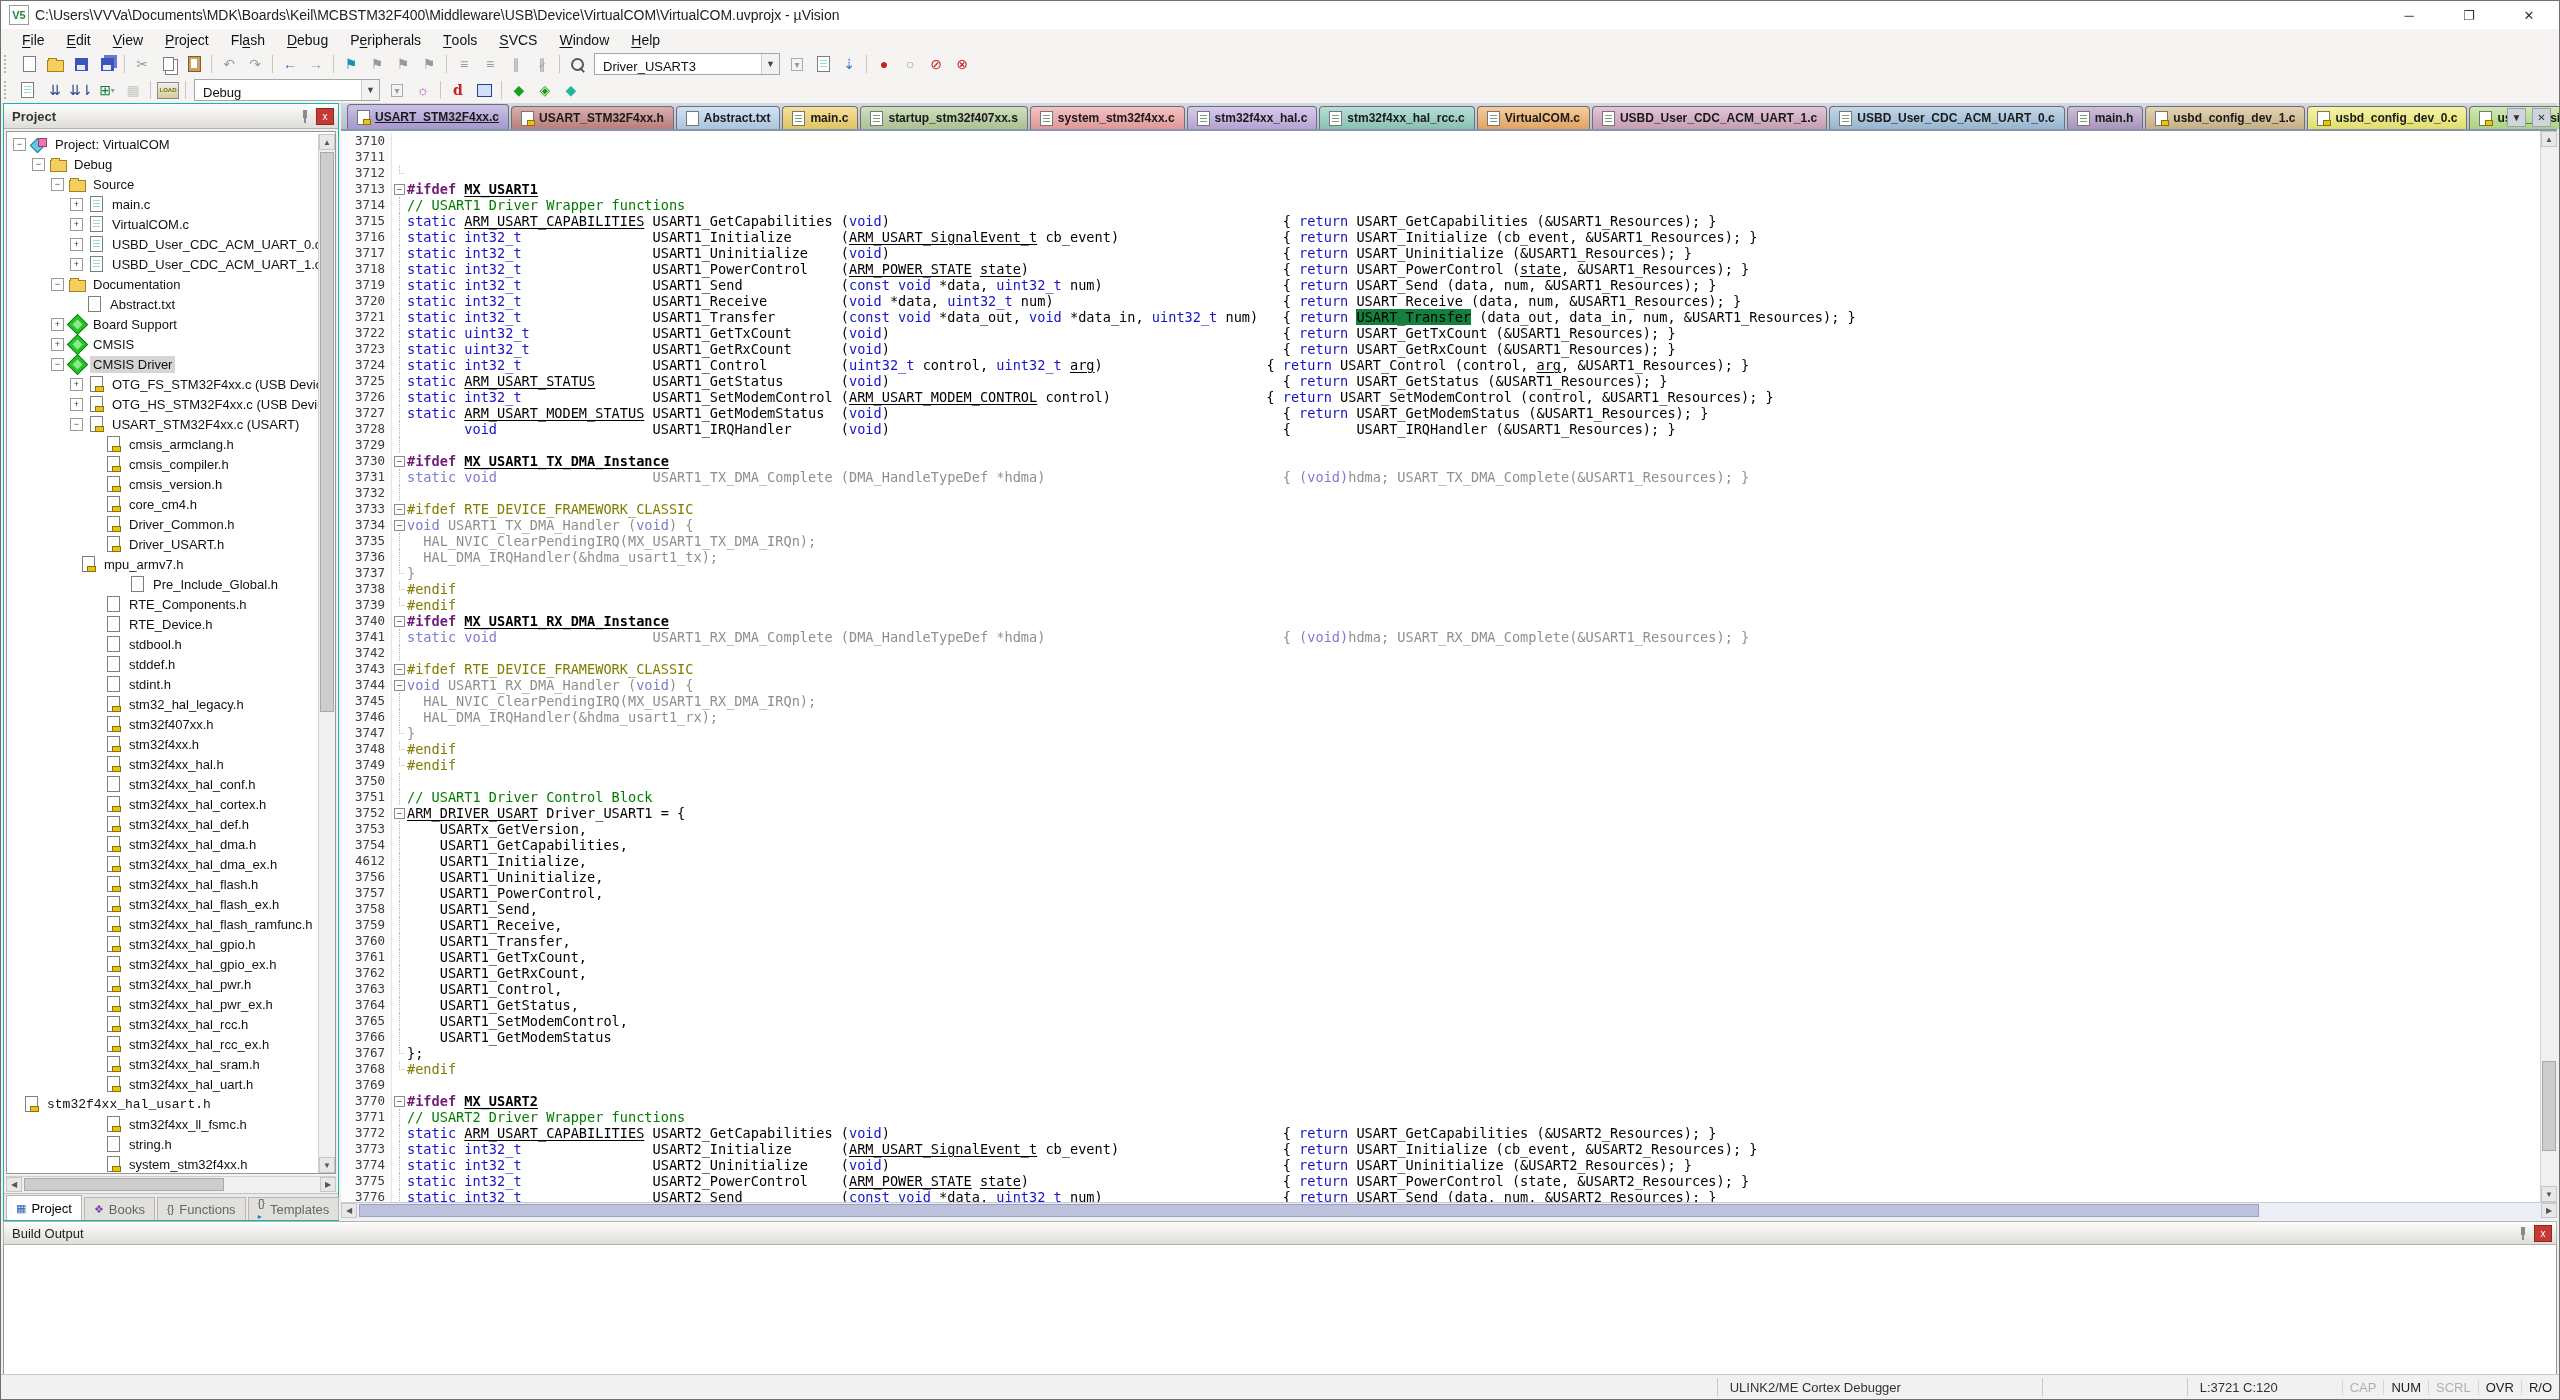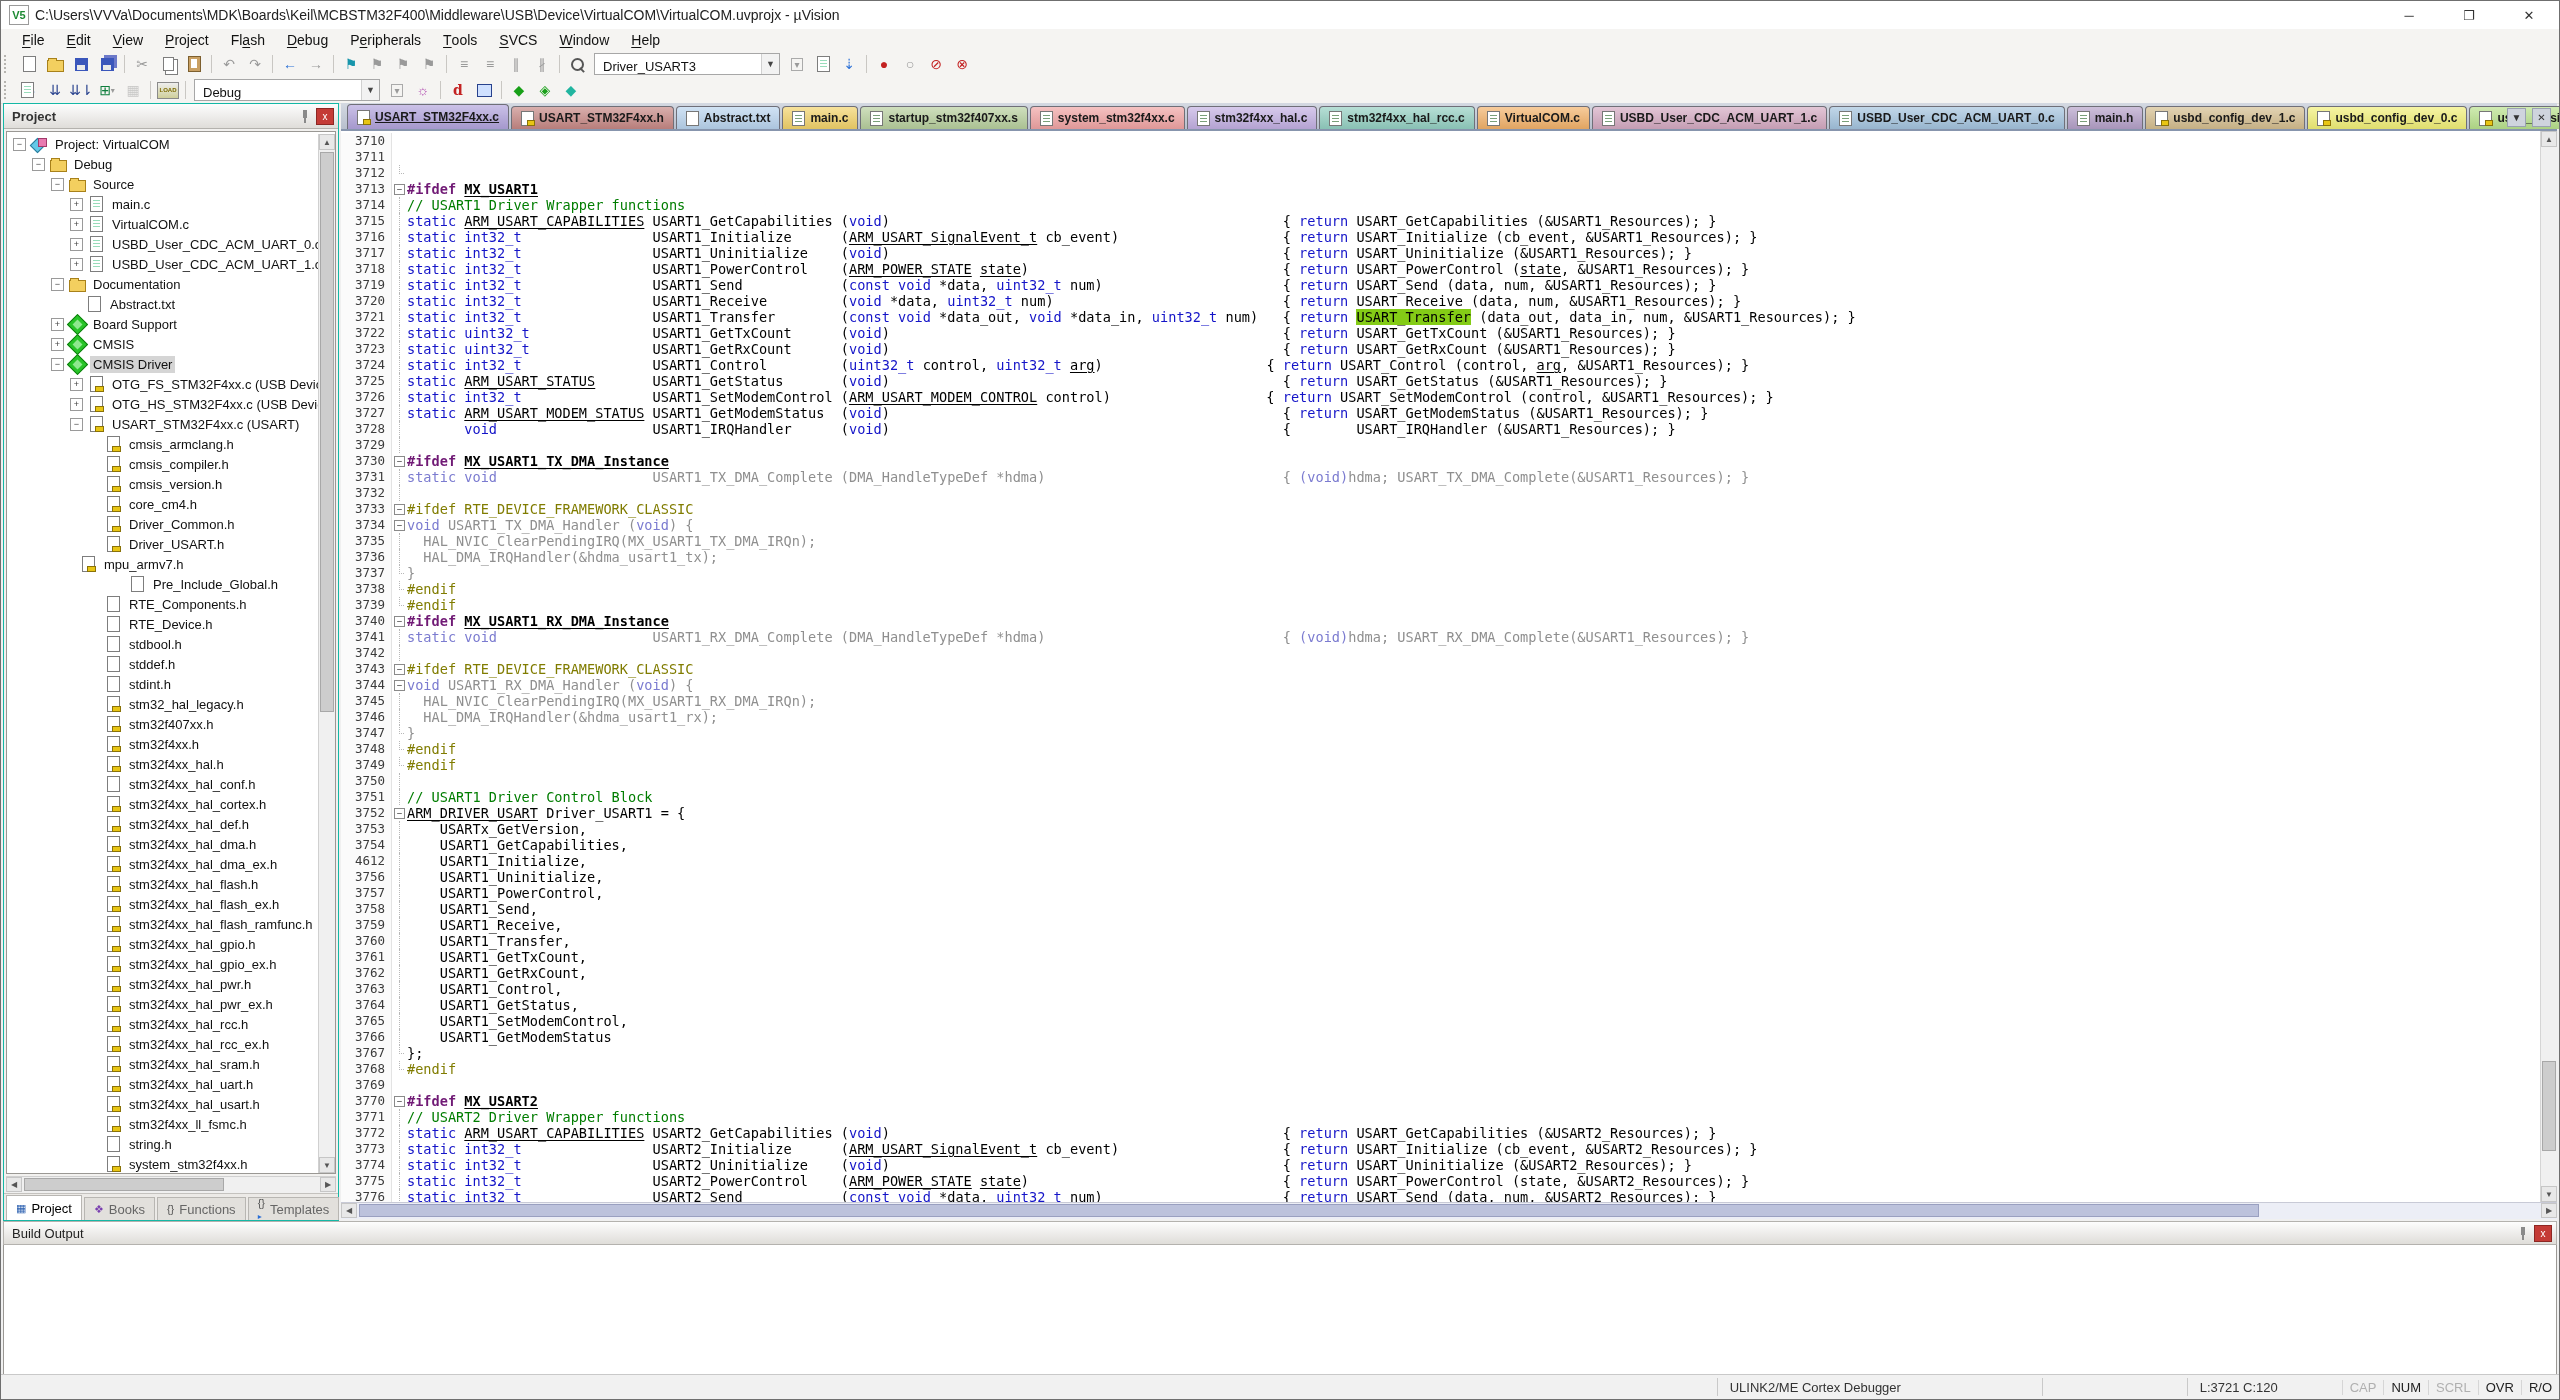--- a/index.html
+++ b/index.html
@@ -98,21 +98,21 @@
   .fd-s::before{content:"−";position:absolute;left:2px;top:3px;width:9px;height:9px;border:1px solid #8a8a8a;background:#fff;font-size:9px;line-height:9px;text-align:center;color:#444;}
   .fd-l::before{content:"";position:absolute;left:7px;top:0;bottom:0;border-left:1px dotted #b8b8b8;}
   .fd-e::before{content:"";position:absolute;left:7px;top:0;height:9px;border-left:1px dotted #b8b8b8;}
   .fd-e::after{content:"";position:absolute;left:7px;top:8px;width:5px;border-top:1px dotted #b8b8b8;}
   .cl .src{flex:1;}
   .tok-p{color:#000;} .tok-k{color:#1414c8;} .tok-c{color:#007d00;}
   .tok-u{color:#000;text-decoration:underline;text-underline-offset:2px;text-decoration-thickness:1px;}
   .tok-b{color:#701a75;font-weight:bold;}
   .tok-bu{color:#000;font-weight:bold;text-decoration:underline;text-underline-offset:2px;}
   .tok-o{color:#807c00;} .tok-g{color:#8f8f8f;} .tok-gk{color:#7b7bd0;}
-  .tok-hl{background:#84cc16;color:#000;}
+  .tok-hl{background:#15803d;color:#000;}
   .code-vscroll{position:absolute;top:0;right:0;width:16px;bottom:0;background:#f0f0f0;border-left:1px solid #d5d5d5;}
   .editor-hscroll{height:16px;background:#eceef6;position:relative;border-top:1px solid #c8cad6;}
   .editor-hscroll .hthumb{background:#bcc2dc;border-color:#9aa0c0;}
 
   
   #build-panel{position:absolute;left:2px;right:2px;top:1220px;height:156px;background:#f0f0f0;}
   .bo-header{height:24px;background:linear-gradient(#fdfdfd,#dfddd9);border:1px solid #b4b2ae;display:flex;align-items:center;padding:0 4px 0 8px;box-sizing:border-box;}
   .bo-title{font-size:13px;color:#222;flex:1;}
   .bo-body{position:absolute;left:0;right:0;top:24px;bottom:0;background:#fff;border:1px solid #9a9894;border-top:none;box-sizing:border-box;}
 
@@ -638,21 +638,21 @@
             </div>
             <div class="tlabel">stm32f4xx_hal_sram.h</div>
           </div>
           <div class="trow" style="padding-left: 82px;">
             <div class="texp none"></div>
             <div class="tico">
               <span class="shp-doc key"></span>
             </div>
             <div class="tlabel">stm32f4xx_hal_uart.h</div>
           </div>
-          <div class="trow" style="padding-left: 82px;">
+          <div class="trow" style=" font-family: Liberation Mono, monospace;">
             <div class="texp none"></div>
             <div class="tico">
               <span class="shp-doc key"></span>
             </div>
             <div class="tlabel">stm32f4xx_hal_usart.h</div>
           </div>
           <div class="trow" style="padding-left: 82px;">
             <div class="texp none"></div>
             <div class="tico">
               <span class="shp-doc key"></span>

